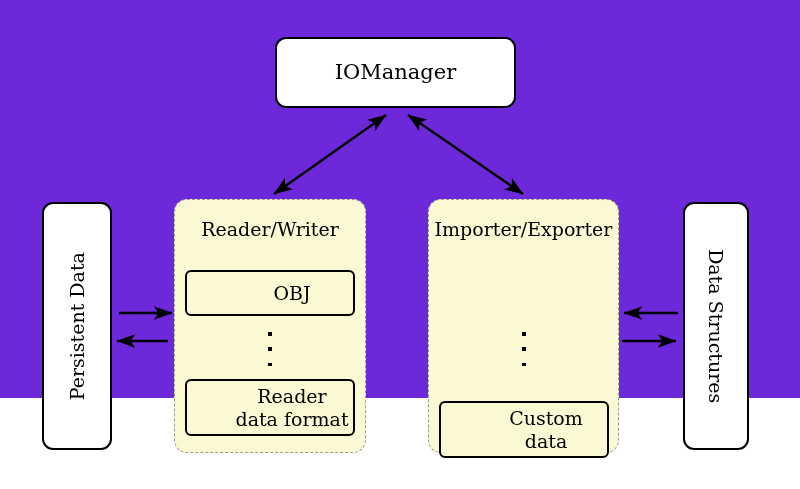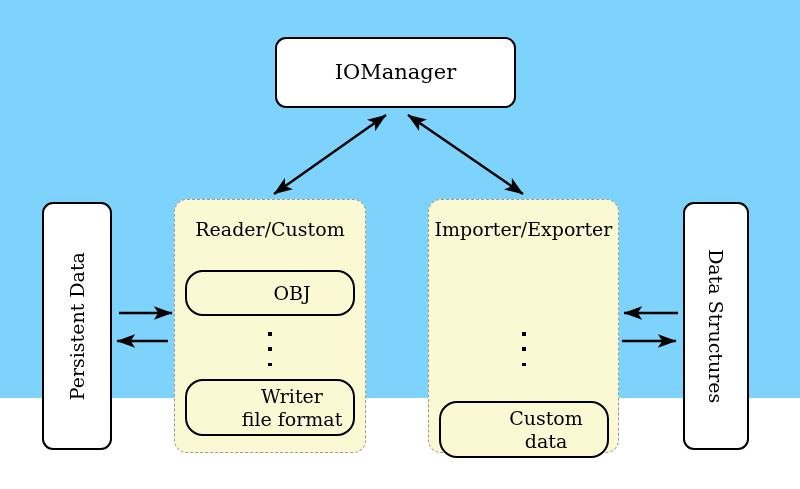--- a/index.html
+++ b/index.html
@@ -11,21 +11,21 @@
   body {
     width: 800px;
     height: 489px;
     font-family: "DejaVu Serif", "Liberation Serif", serif;
     overflow: hidden;
   }
   #diagram {
     position: relative;
     width: 800px;
     height: 398px;
-    background: #7dd3fc;
+    background: #6d28d9;
   }
 
   
   .node {
     position: absolute;
     box-sizing: border-box;
     border: 2.6px solid #000000;
     border-radius: 11px;
     background: #ffffff;
     display: flex;
@@ -100,21 +100,21 @@
     text-align: center;
     font-size: 19px;
     color: #000000;
     white-space: nowrap;
   }
 
   
   .inner-node {
     background: #fbf8d4;
     font-size: 19px;
-    border-radius: 18px;
+    border-radius: 6px;
     padding-left: 44px;
   }
   #node-obj          { left: 185px; top: 270px; width: 170px; height: 46px; }
   #node-custom-file  { left: 185px; top: 379px; width: 170px; height: 57px; }
   #node-openmesh     { left: 439px; top: 270px; width: 170px; height: 46px; }
   #node-custom-data  { left: 439px; top: 401px; width: 170px; height: 57px; }
 
   
   .vdots {
     position: absolute;
@@ -155,37 +155,37 @@
 
   <div class="node side-box" id="persistent-data">
     <span class="vtext-up">Persistent Data</span>
   </div>
 
   <div class="node side-box" id="data-structures">
     <span class="vtext-down">Data Structures</span>
   </div>
 
   <div class="panel" id="panel-readerwriter">
-    <div class="panel-title">Reader/Custom</div>
+    <div class="panel-title">Reader/Writer</div>
   </div>
 
   <div class="node inner-node" id="node-obj">
     <span>OBJ</span>
   </div>
 
   <div class="vdots" id="dots-left">
     <span></span>
     <span></span>
     <span></span>
   </div>
 
   <div class="node inner-node" id="node-custom-file">
     <div>
-      <div>Writer</div>
-      <div>file format</div>
+      <div>Reader</div>
+      <div>data format</div>
     </div>
   </div>
 
   <div class="panel" id="panel-importerexporter">
     <div class="panel-title">Importer/Exporter</div>
   </div>
 
 
   <div class="vdots" id="dots-right">
     <span></span>

